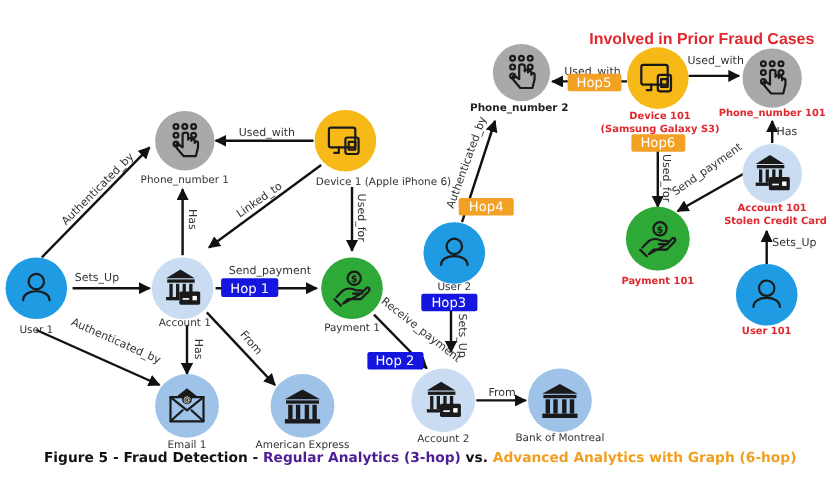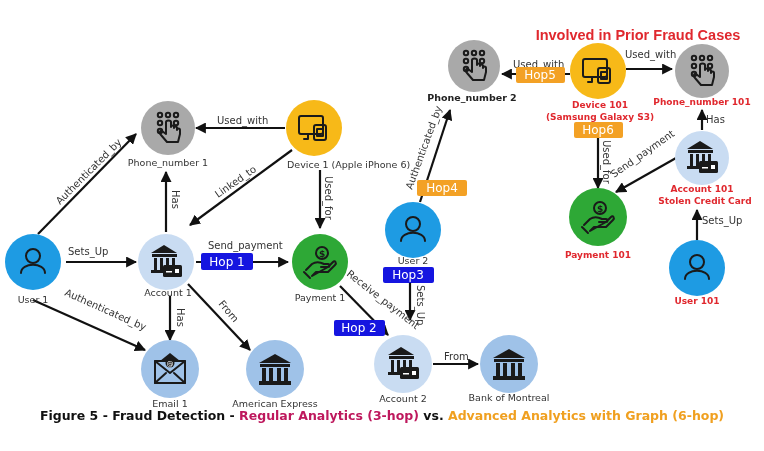--- a/index.html
+++ b/index.html
@@ -6,21 +6,21 @@
   body { width: 764px; height: 451px; overflow: hidden; position: relative; font-family: "Liberation Sans", sans-serif; }
   #diagram { position: absolute; left: 0; top: 0; width: 764px; height: 451px; }
   .node-label { font-family: "DejaVu Sans", sans-serif; font-size: 9.5px; fill: #333333; }
   .node-label-bold { font-family: "DejaVu Sans", sans-serif; font-size: 9.5px; font-weight: bold; fill: #222222; }
   .node-label-red { font-family: "DejaVu Sans", sans-serif; font-size: 9px; font-weight: bold; fill: #e0282e; }
   .edge-label { font-family: "DejaVu Sans", sans-serif; font-size: 10px; fill: #333333; }
   .edge-line { stroke: #111111; stroke-width: 2.2; fill: none; }
   .hop-text { font-family: "DejaVu Sans", sans-serif; font-size: 12px; fill: #ffffff; }
   .banner { font-family: "Liberation Sans", sans-serif; font-size: 14.5px; font-weight: bold; fill: #e0282e; }
   .caption { position: absolute; left: 0; width: 764px; top: 408px; text-align: center; font-family: "DejaVu Sans", sans-serif; font-size: 12.5px; font-weight: bold; color: #111111; white-space: nowrap; }
-  .cap-blue { color: #be185d; }
+  .cap-blue { color: #4c1d95; }
   .cap-orange { color: #f0a020; }
   .icon-stroke { fill: none; stroke: #1a1a1a; stroke-width: 2; stroke-linecap: round; stroke-linejoin: round; }
 </style>
 </head>
 <body>
 
 <svg id="diagram" width="764" height="451" viewBox="0 0 764 451" xmlns="http://www.w3.org/2000/svg">
   <defs>
     <marker id="arrow" viewBox="0 0 10 10" refX="9" refY="5" markerWidth="5" markerHeight="5" orient="auto-start-reverse">
       <path d="M0,0 L10,5 L0,10 z" fill="#111111"></path>

